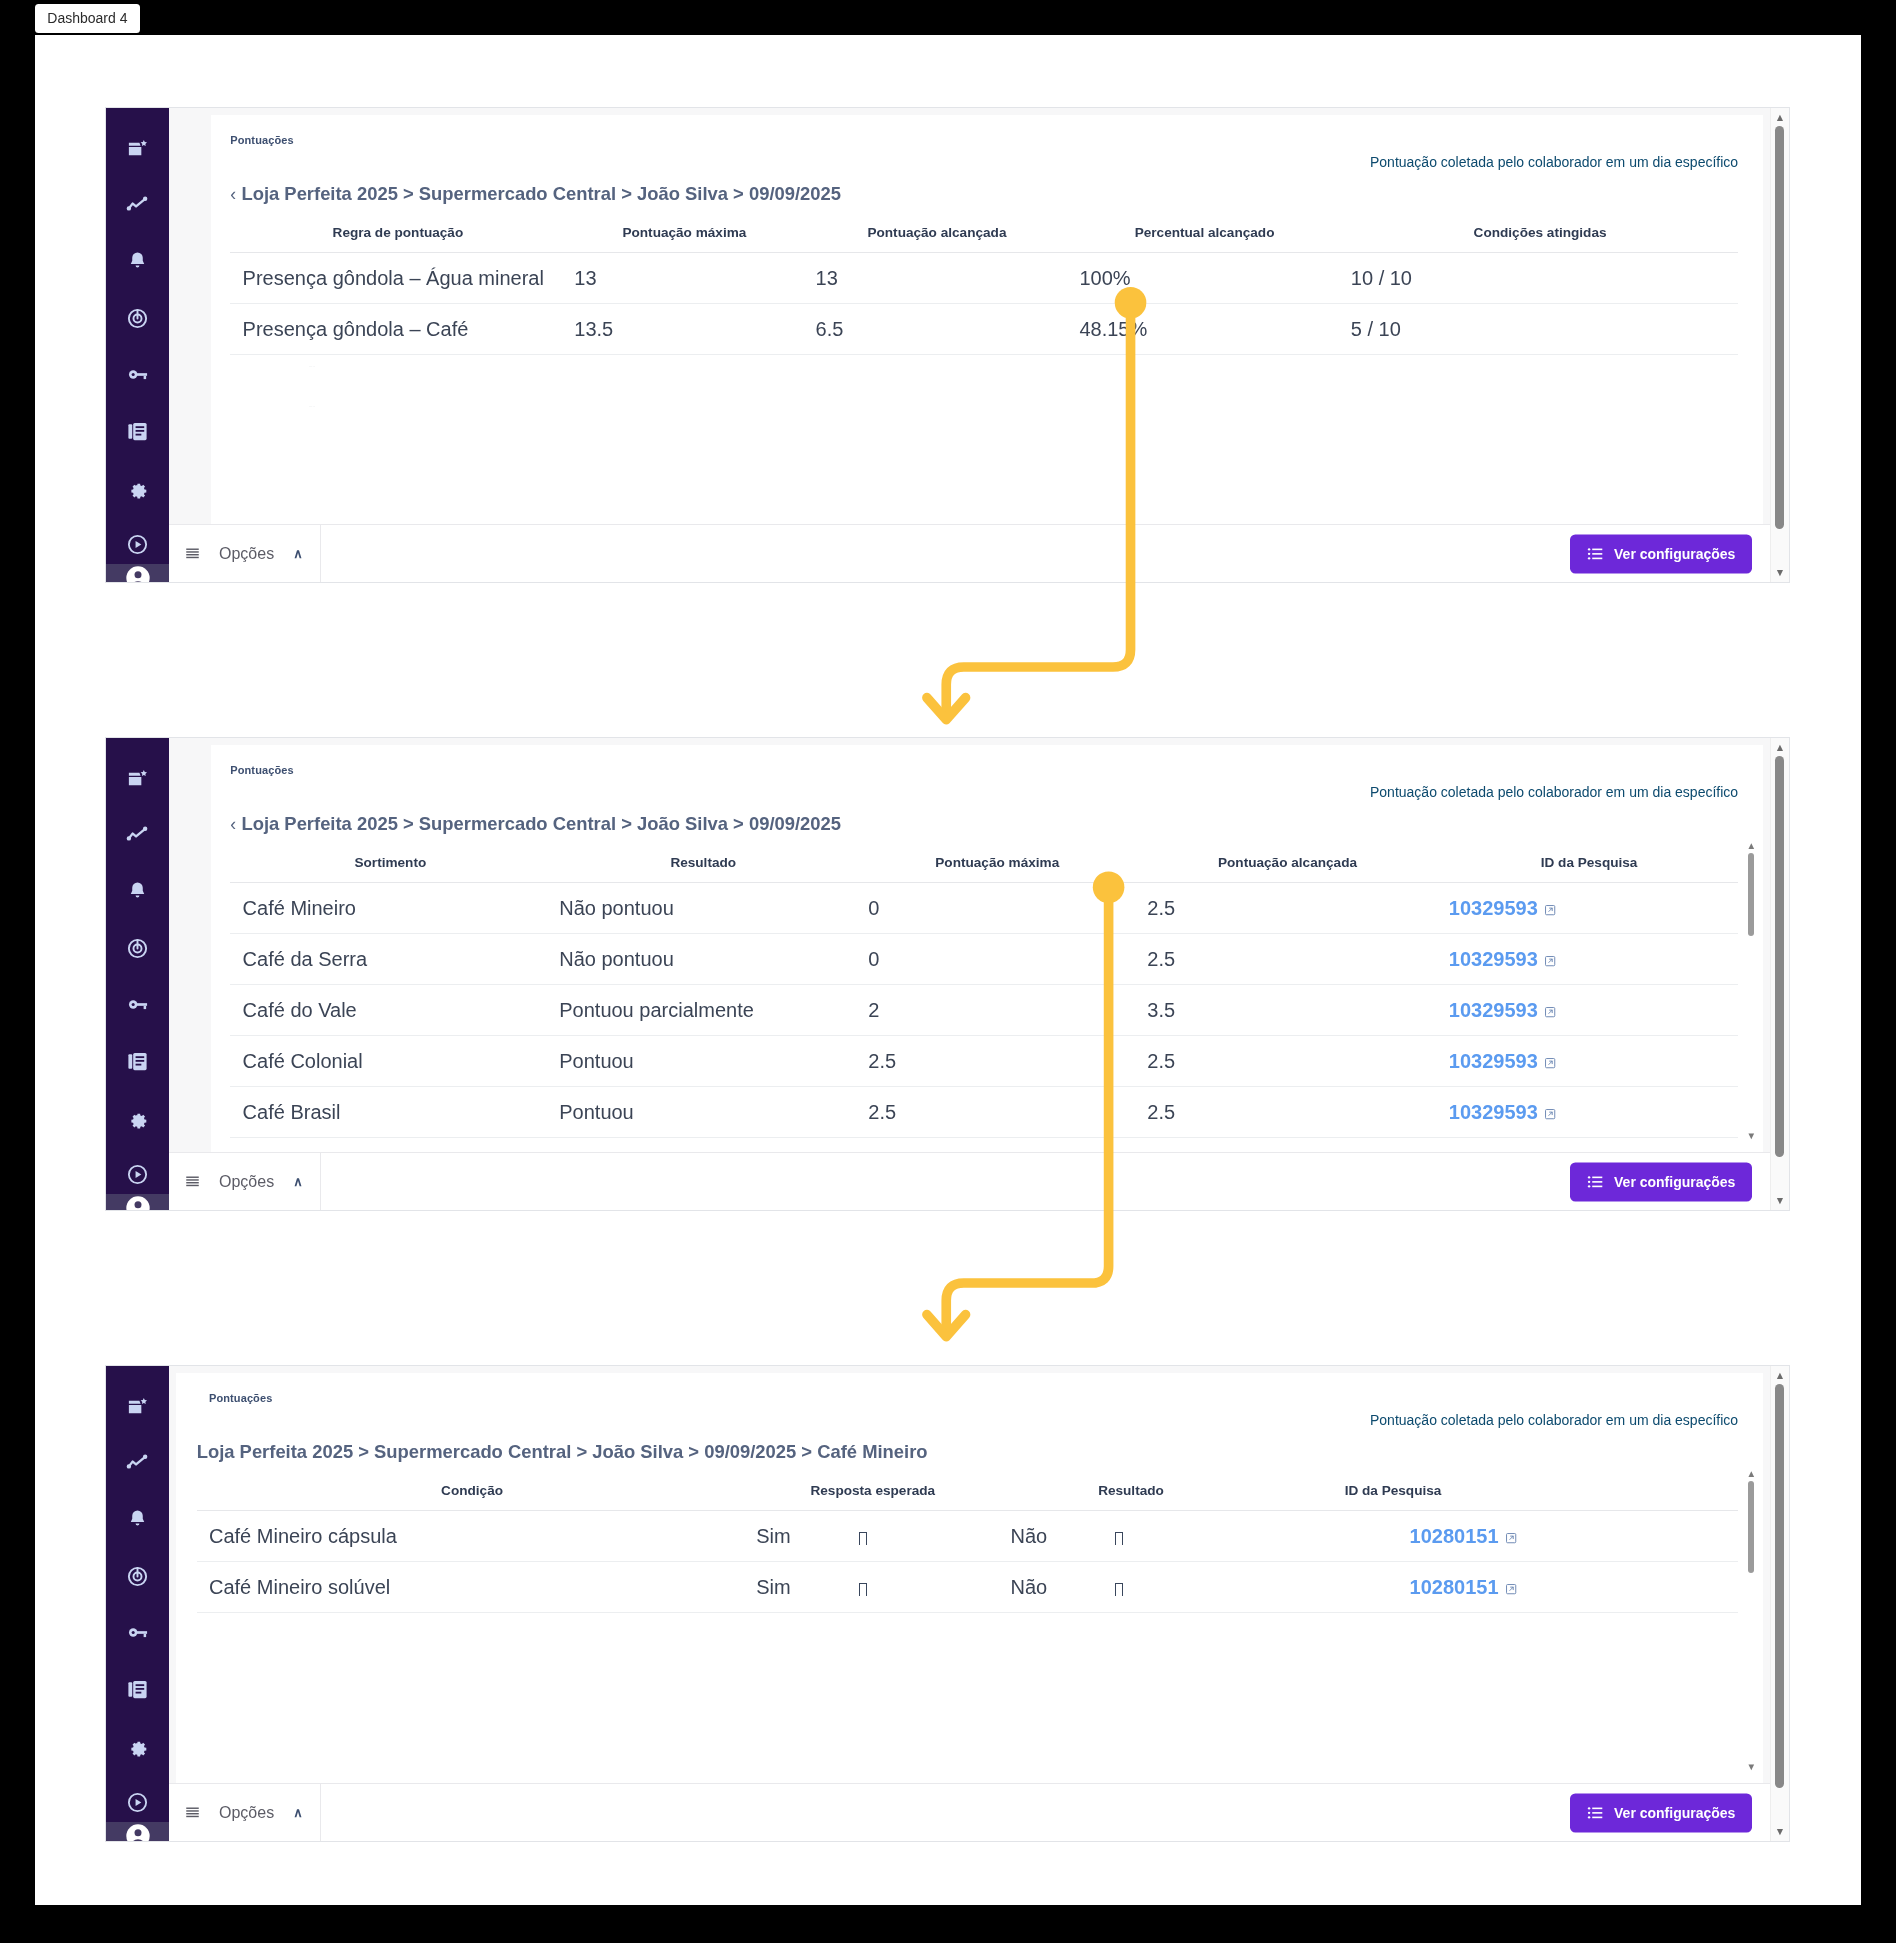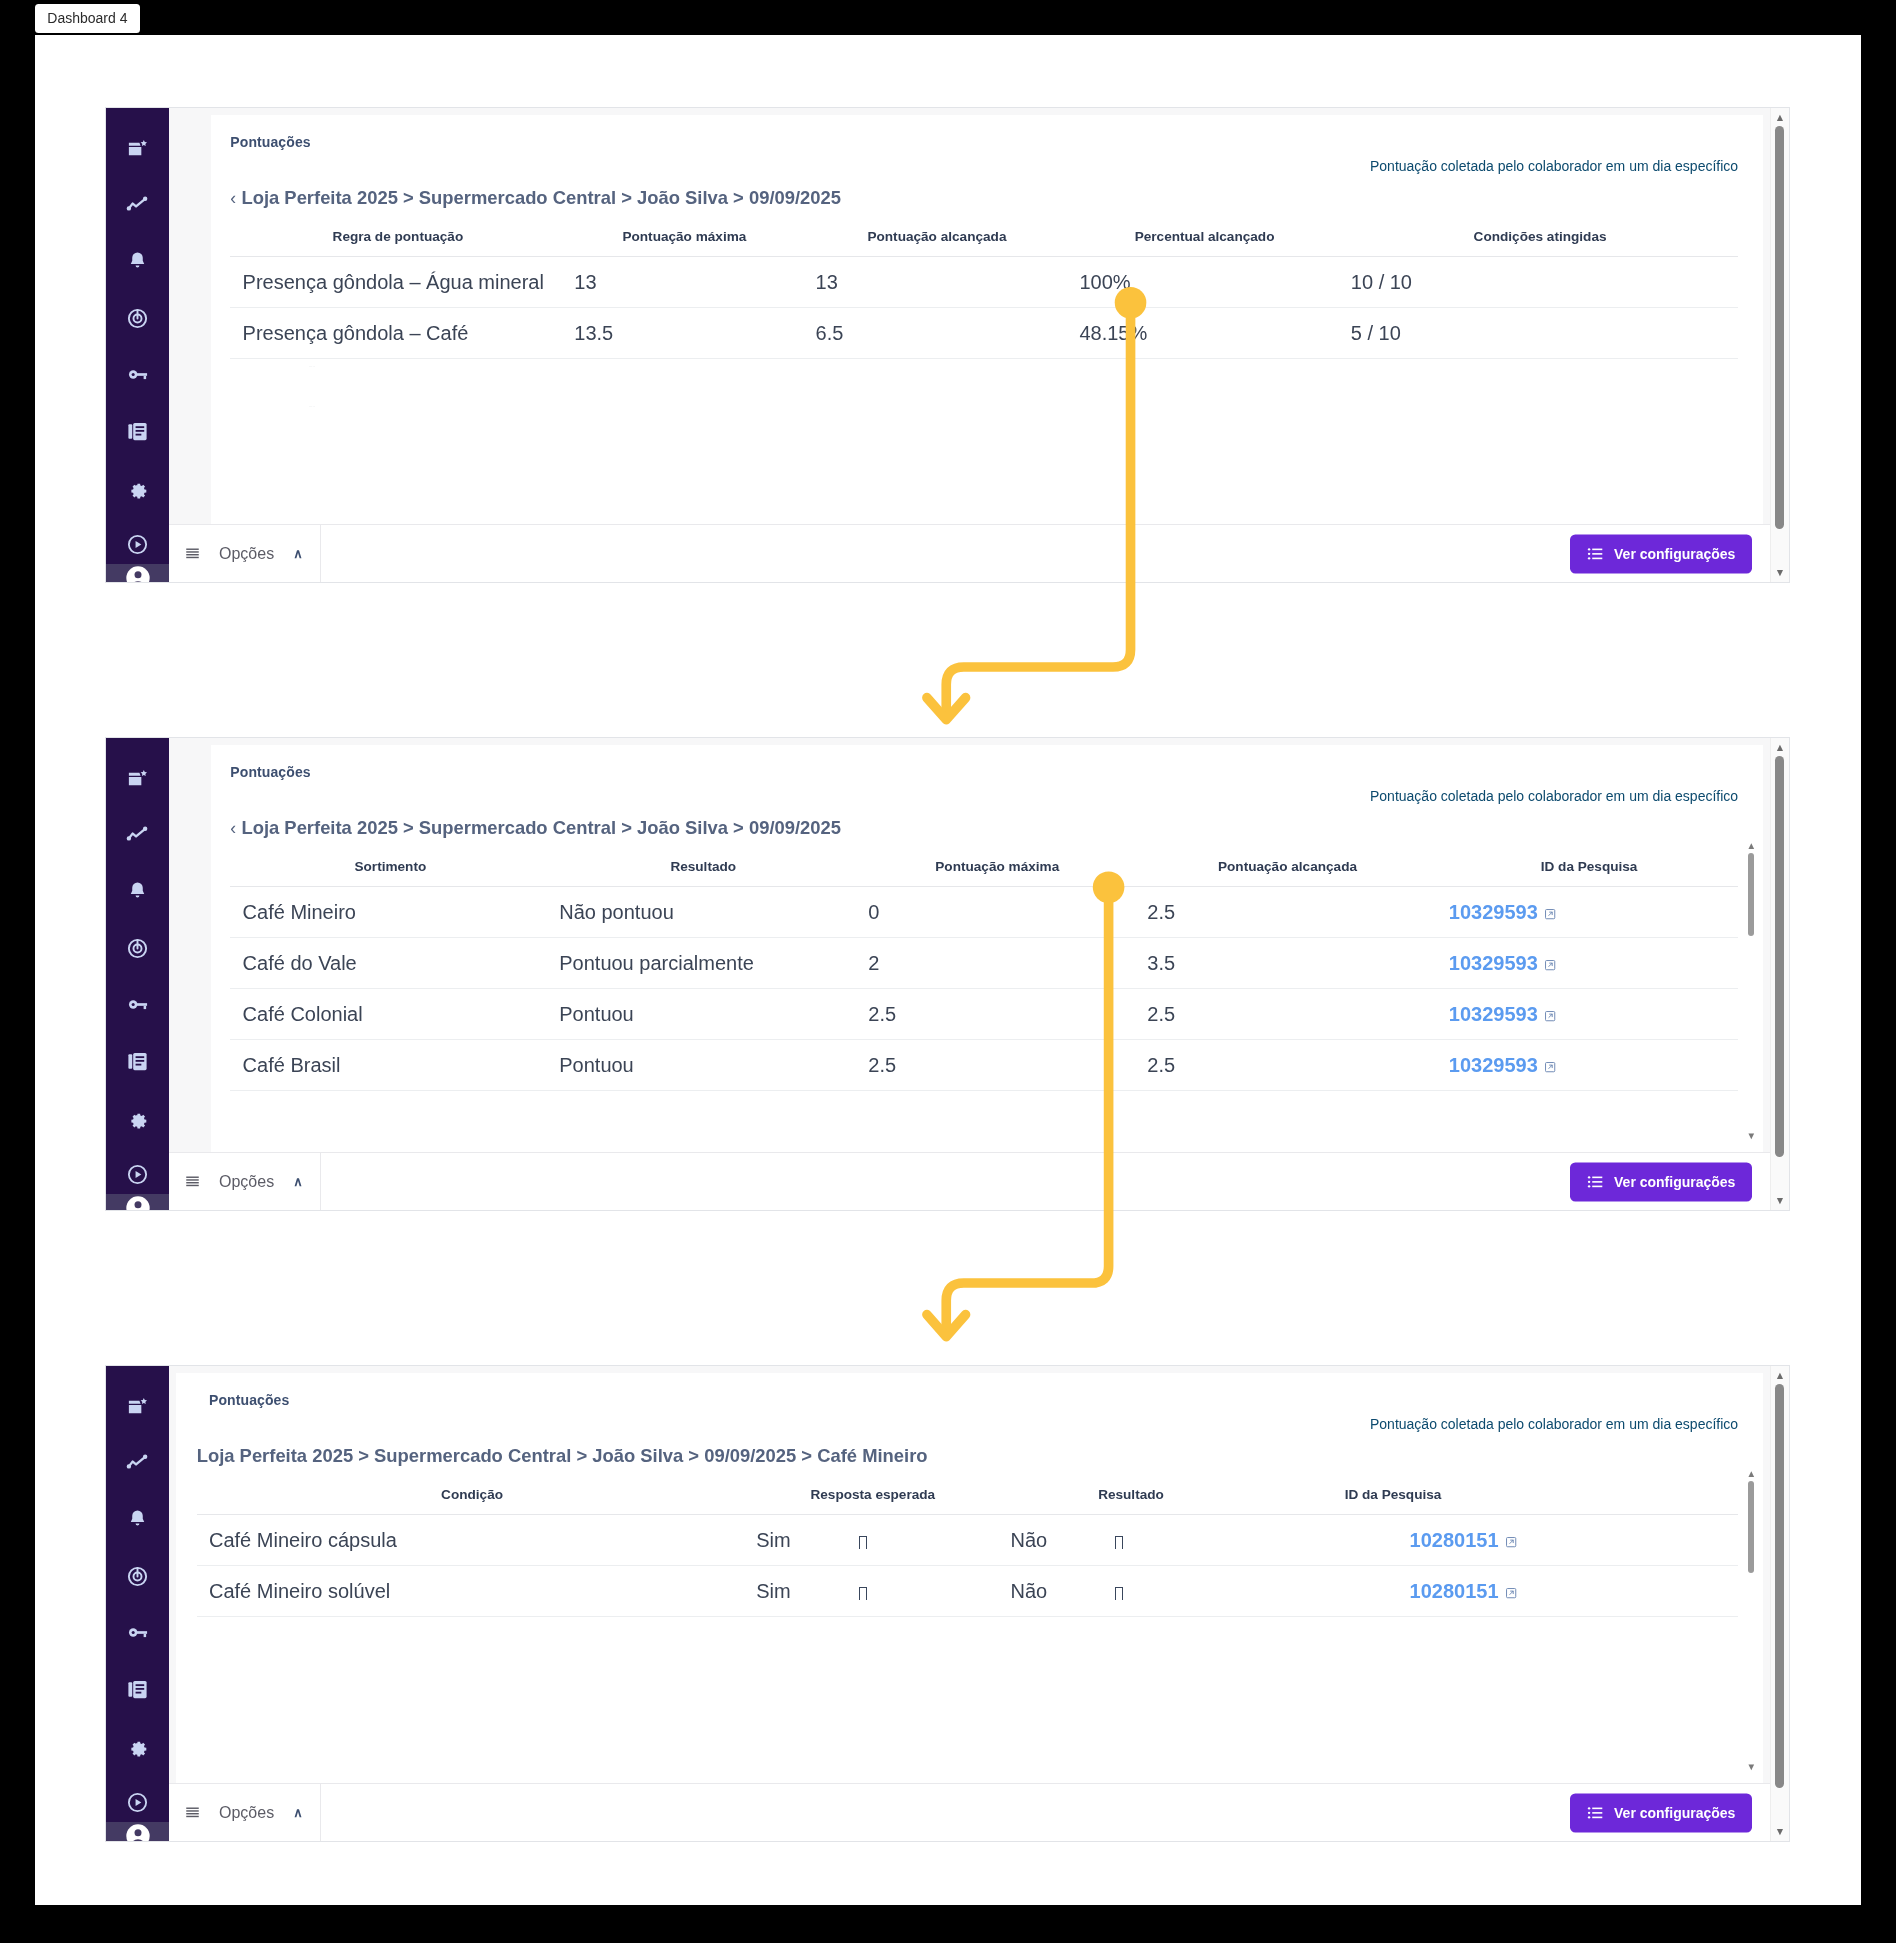--- a/index.html
+++ b/index.html
@@ -81,21 +81,21 @@
     margin: 7px 7px 0 42px;
     background: #ffffff;
     padding: 19.3px 0 0 0;
     position: relative;
     min-width: 0;
     overflow: hidden;
   }
   .card-inner { padding: 0 24.6px 0 19.3px; }
 
   .card-title {
-    font-size: 14px; font-weight: bold; color: #3d4f70;
+    font-size: 11px; font-weight: bold; color: #3d4f70;
     letter-spacing: 0.1px;
   }
   .card-sub {
     font-size: 14px; color: #0c4a6e;
     margin-top: 8px;
     text-align: right;
   }
   .breadcrumb {
     margin-top: 13px;
     font-size: 18.4px; font-weight: bold; color: #55637f;
@@ -496,20 +496,30 @@
                 <td>Café Mineiro</td>
                 <td class="res-fail">Não pontuou</td>
                 <td>0</td>
                 <td>2.5</td>
                 <td><span class="id-link">10329593</span><span class="ext-ic"><svg viewBox="0 0 24 24" fill="none" stroke="currentColor" stroke-width="1.9">
                         <rect x="3" y="3" width="18" height="18" rx="2"></rect>
                         <path d="M9.5 14.5L16 8M11 8h5v5" stroke-linecap="round" stroke-linejoin="round"></path>
                       </svg></span></td>
               </tr>
               <tr>
+                <td>Café da Serra</td>
+                <td class="res-fail">Não pontuou</td>
+                <td>0</td>
+                <td>2.5</td>
+                <td><span class="id-link">10329593</span><span class="ext-ic"><svg viewBox="0 0 24 24" fill="none" stroke="currentColor" stroke-width="1.9">
+                        <rect x="3" y="3" width="18" height="18" rx="2"></rect>
+                        <path d="M9.5 14.5L16 8M11 8h5v5" stroke-linecap="round" stroke-linejoin="round"></path>
+                      </svg></span></td>
+              </tr>
+              <tr>
                 <td>Café do Vale</td>
                 <td class="res-part">Pontuou parcialmente</td>
                 <td>2</td>
                 <td>3.5</td>
                 <td><span class="id-link">10329593</span><span class="ext-ic"><svg viewBox="0 0 24 24" fill="none" stroke="currentColor" stroke-width="1.9">
                         <rect x="3" y="3" width="18" height="18" rx="2"></rect>
                         <path d="M9.5 14.5L16 8M11 8h5v5" stroke-linecap="round" stroke-linejoin="round"></path>
                       </svg></span></td>
               </tr>
               <tr>

